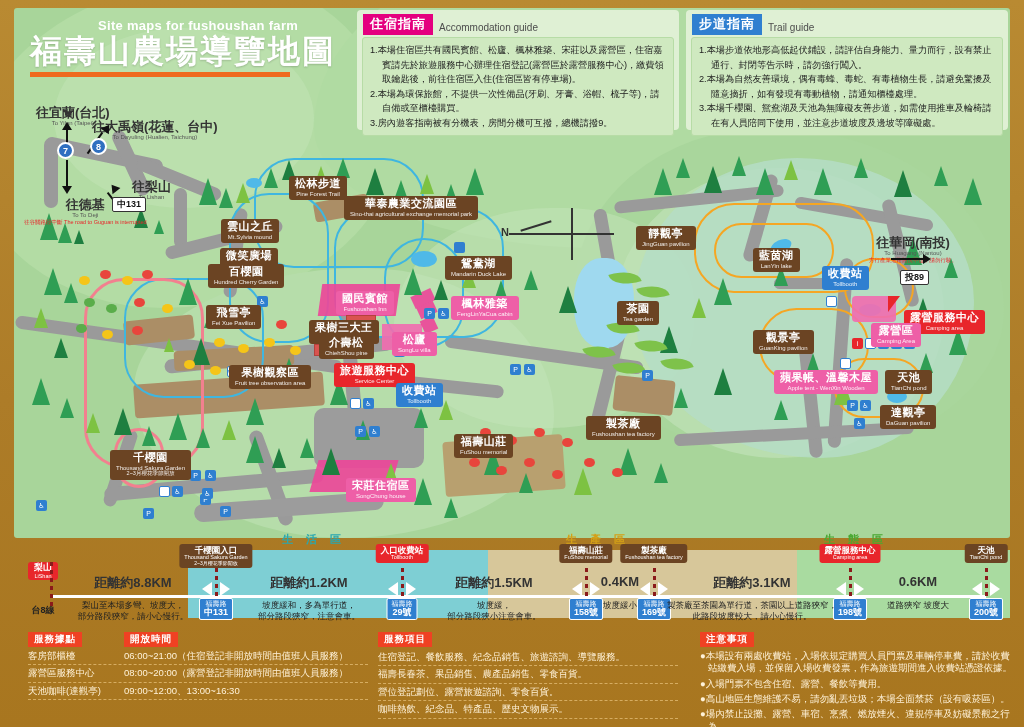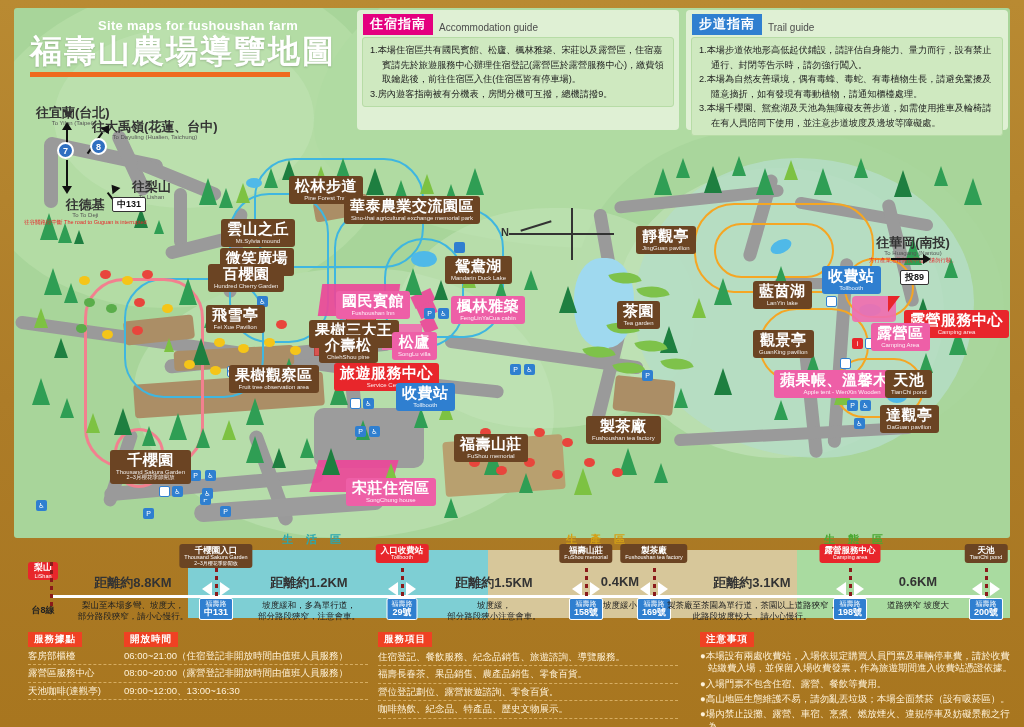--- a/index.html
+++ b/index.html
@@ -63,21 +63,21 @@
   .bldg{position:absolute;background:#d9534f;border:1px solid #b5413d;}
   .bldg.w{background:#f2f2f2;border-color:#c8c8c8;}
 
   
   .pinkarea{position:absolute;background:#ec4899;opacity:.92;}
   .pinkarea.lt{background:#f06eb0;}
 
   
   .lbl{position:absolute;border-radius:3px;padding:2px 6px 3px;color:#fff;
        text-align:center;line-height:1.05;white-space:nowrap;}
-  .lbl .zh{font-size:15px;font-weight:bold;letter-spacing:.5px;display:block;}
+  .lbl .zh{font-size:11px;font-weight:bold;letter-spacing:.5px;display:block;}
   .lbl .en{font-size:6px;opacity:.9;display:block;margin-top:1px;}
   .lbl .sub{font-size:5.5px;opacity:.9;display:block;}
   .lbl.brown{background:#6b4423;}
   .lbl.pink{background:#ee5fa7;}
   .lbl.red{background:#e8262b;}
   .lbl.blue{background:#2f7fd0;}
 
   
   .tlbl{position:absolute;text-align:center;line-height:1.1;white-space:nowrap;}
   .tlbl .zh{font-size:13px;font-weight:bold;color:#333;display:block;}
@@ -545,21 +545,21 @@
           <span class="sub">2~3月櫻花季節開放</span>
         </div>
         <div class="lbl brown" style="left: 622px; top: 218px;">
           <span class="zh">靜觀亭</span>
           <span class="en">JingGuan pavilion</span>
         </div>
         <div class="lbl brown" style="left: 603px; top: 293px;">
           <span class="zh">茶園</span>
           <span class="en">Tea garden</span>
         </div>
-        <div class="lbl brown" style="left: 739px; top: 240px; margin-top: 33px;">
+        <div class="lbl brown" style="left: 739px; top: 240px;">
           <span class="zh">藍茵湖</span>
           <span class="en">LanYin lake</span>
         </div>
         <div class="lbl blue" style="left: 808px; top: 258px;">
           <span class="zh">收費站</span>
           <span class="en">Tollbooth</span>
         </div>
         <div class="lbl brown" style="left: 739px; top: 322px;">
           <span class="zh">觀景亭</span>
           <span class="en">GuanKing pavilion</span>
@@ -594,20 +594,21 @@
   </div>
 
   <div class="panel" id="acc">
     <div class="hdr">
       <span class="tag">住宿指南</span>
       <span class="tagen">Accommodation guide</span>
     </div>
     <div class="body">
       <ul>
         <li>1.本場住宿區共有國民賓館、松廬、楓林雅築、宋莊以及露營區，住宿嘉賓請先於旅遊服務中心辦理住宿登記(露營區於露營服務中心)，繳費領取鑰匙後，前往住宿區入住(住宿區皆有停車場)。</li>
+        <li>2.本場為環保旅館，不提供一次性備品(牙刷、牙膏、浴帽、梳子等)，請自備或至櫃檯購買。</li>
         <li>3.房內遊客指南被有分機表，房間分機可互撥，總機請撥9。</li>
       </ul>
     </div>
   </div>
 
   <div class="panel" id="trail">
     <div class="hdr">
       <span class="tag">步道指南</span>
       <span class="tagen">Trail guide</span>
     </div>

